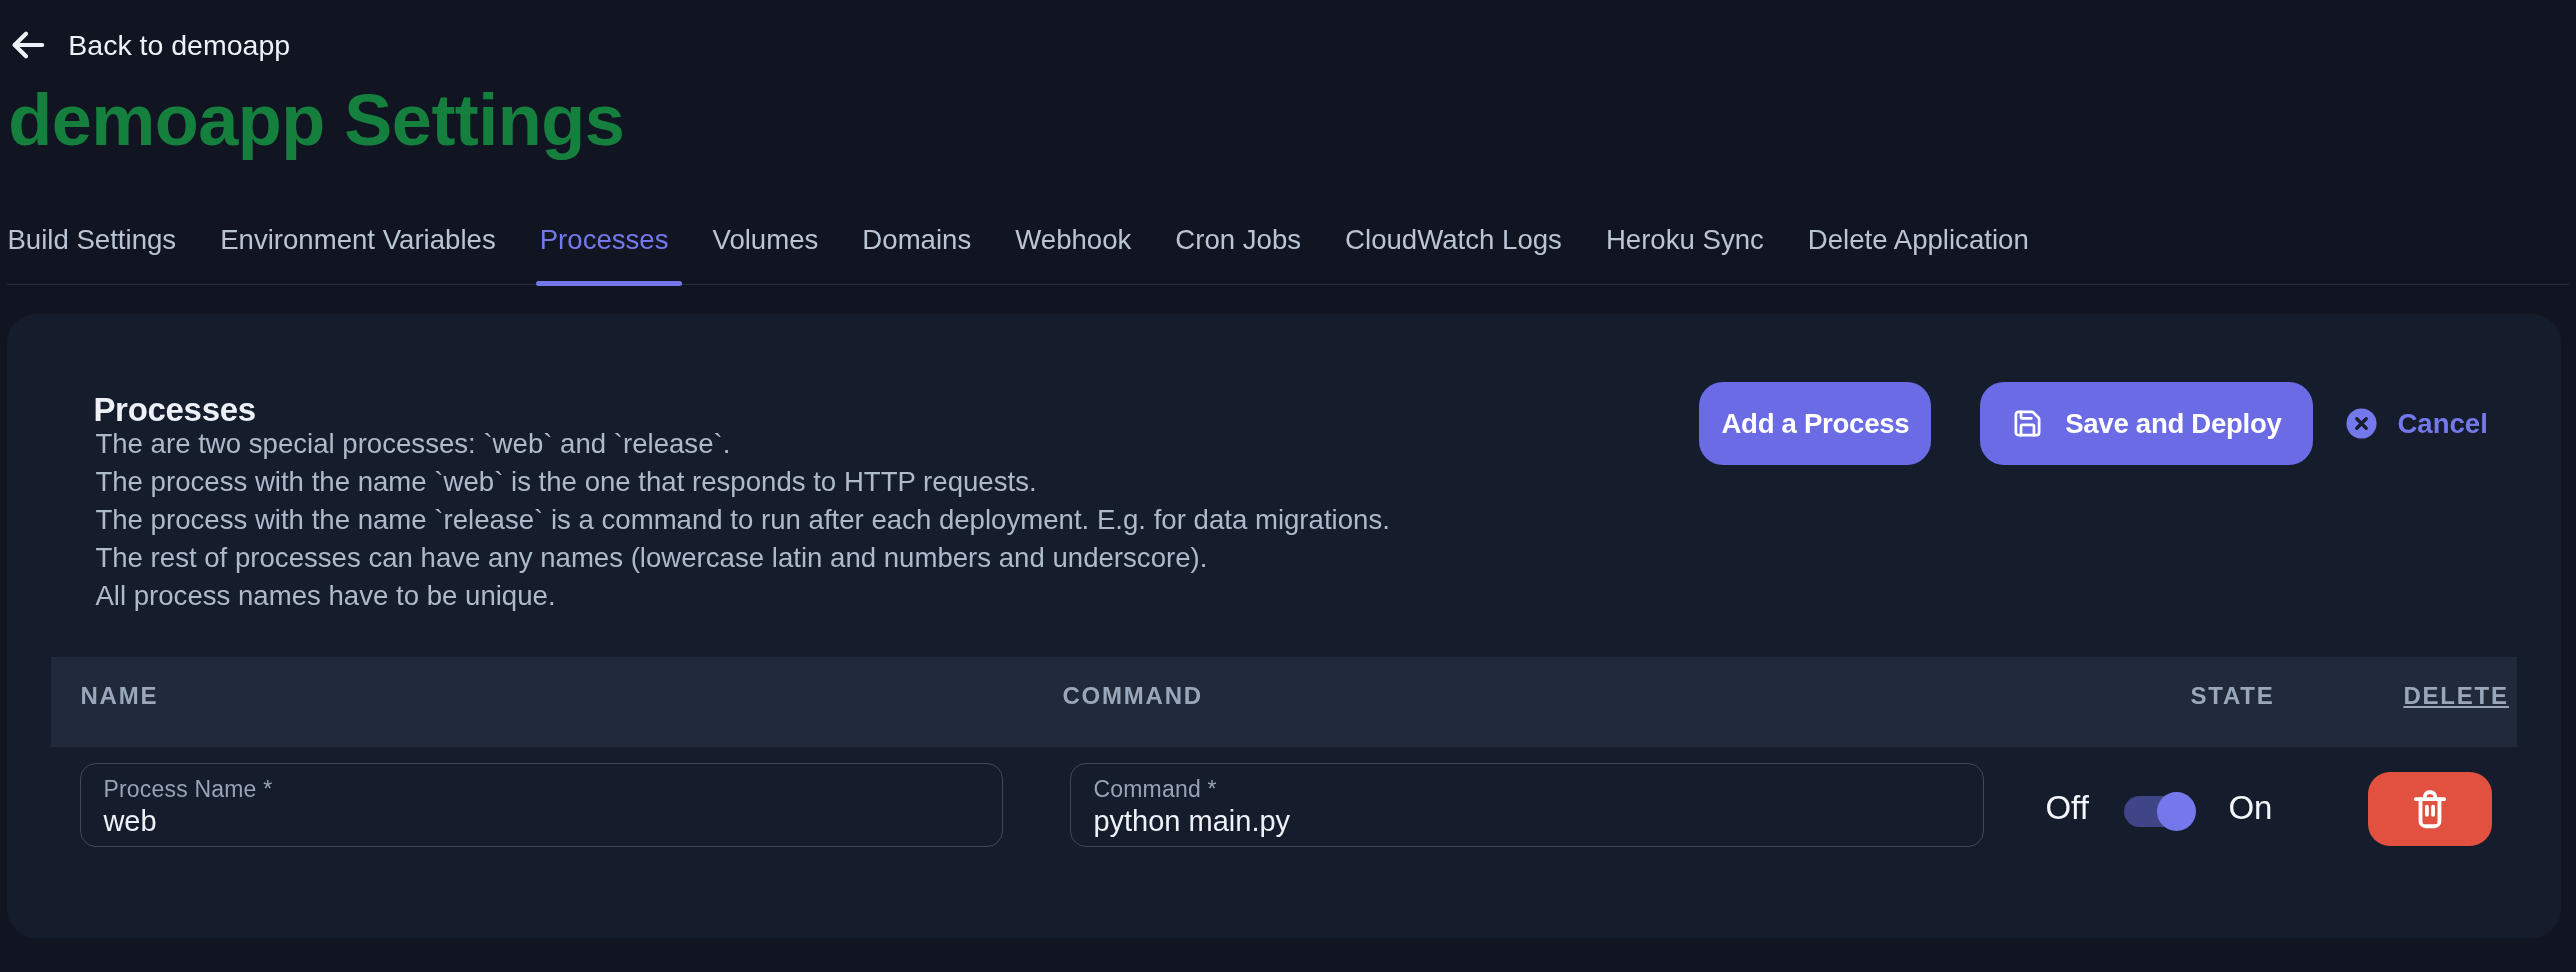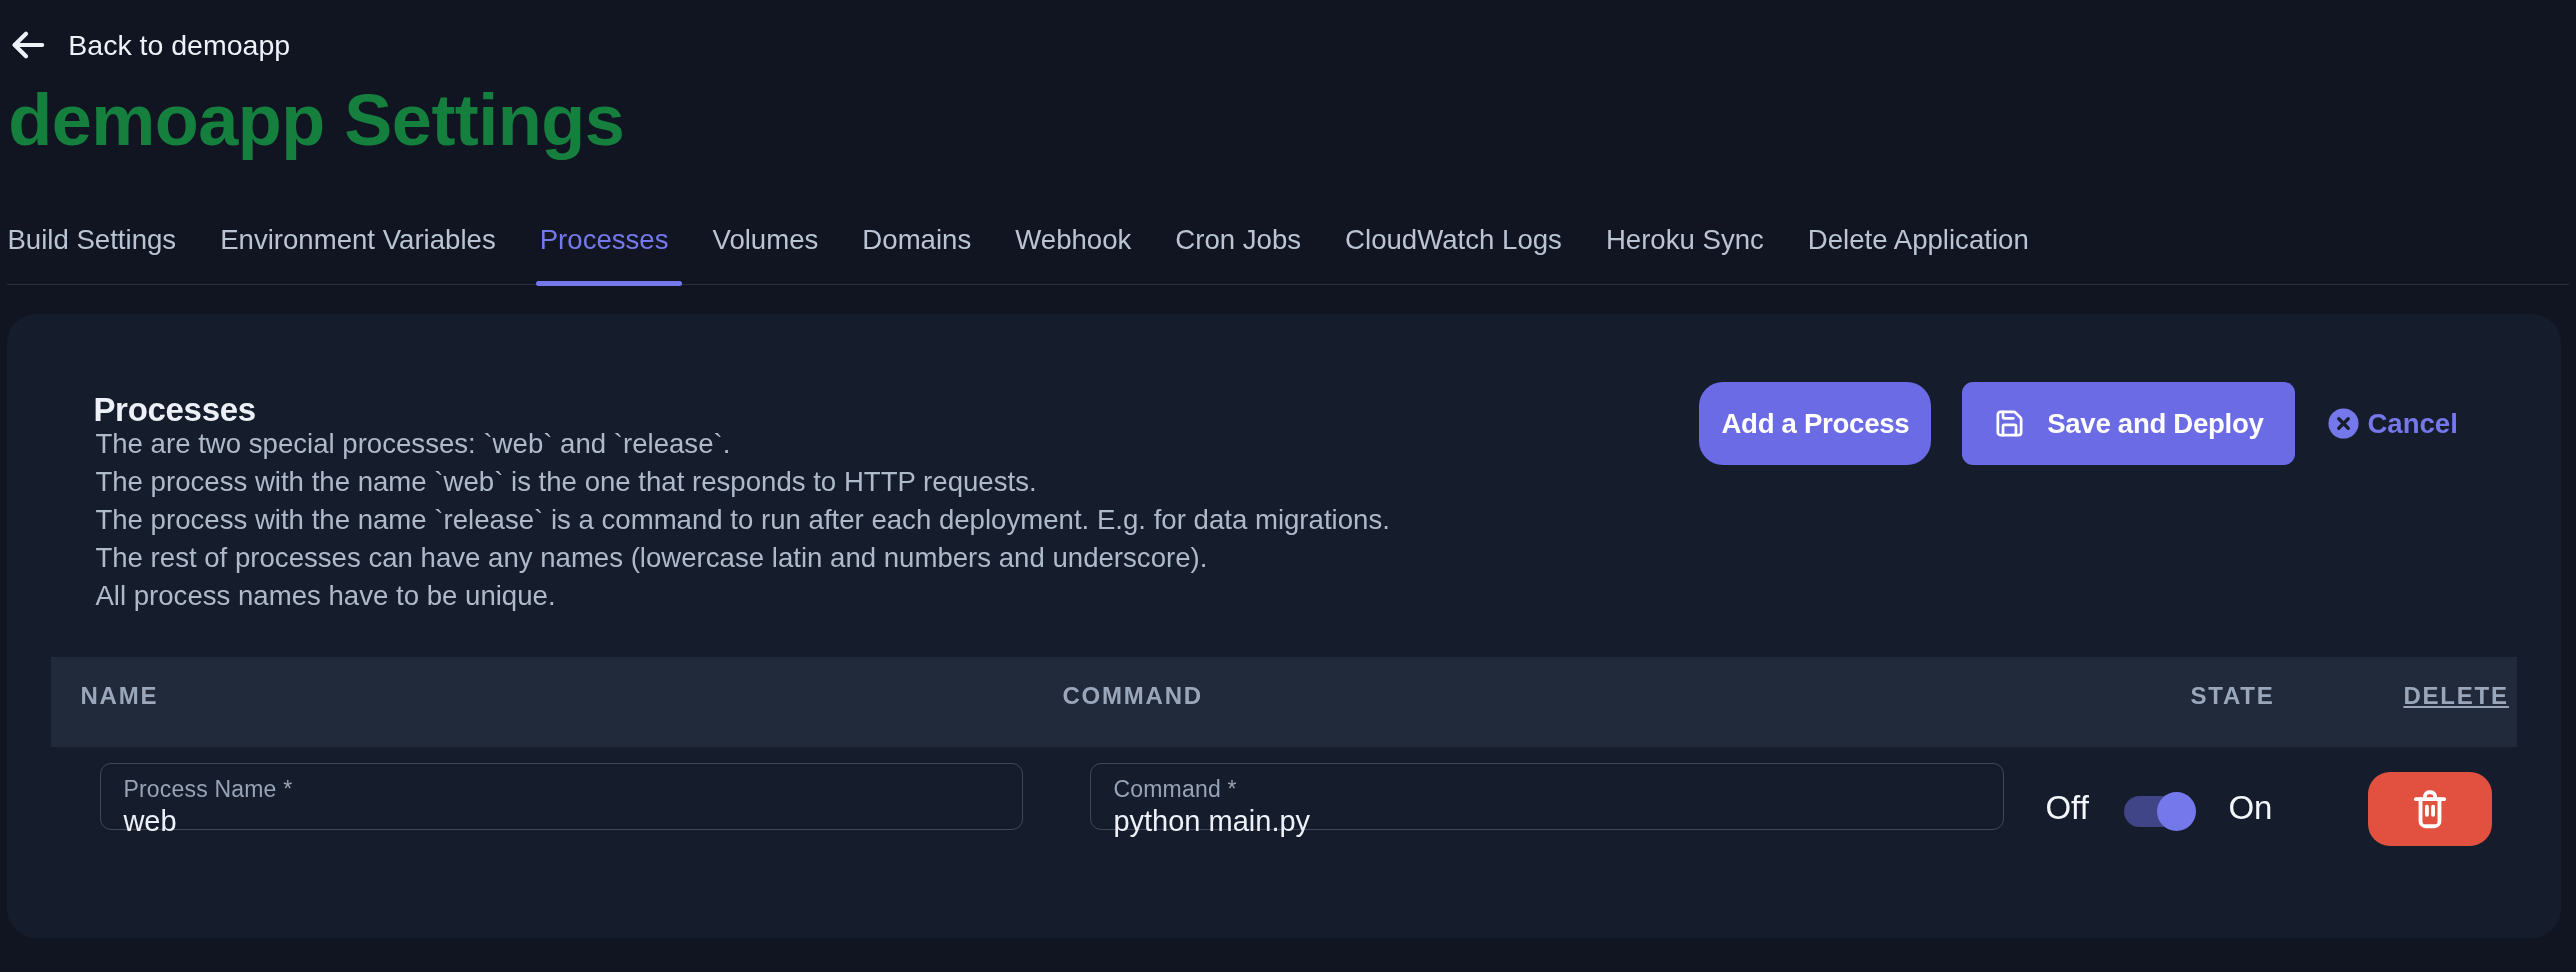--- a/index.html
+++ b/index.html
@@ -67,43 +67,43 @@
     display:flex;align-items:center;
   }
   .btn{
     height:83px;border-radius:24px;background:var(--accent);
     border:none;color:#ffffff;font-family:inherit;
     font-size:27.6px;font-weight:700;letter-spacing:-0.3px;
     display:flex;align-items:center;justify-content:center;gap:22px;
     cursor:pointer;white-space:nowrap;
   }
   .btn-add{width:232px;margin-left:13px;}
-  .btn-save{width:333px;margin-left:31px;border-radius:11px;}
+  .btn-save{width:333px;margin-left:49px;}
   .cancel-link{
-    display:flex;align-items:center;gap:8px;margin-left:33px;cursor:pointer;
+    display:flex;align-items:center;gap:20px;margin-left:33px;cursor:pointer;
   }
   .cancel-link .label{font-size:27.6px;font-weight:700;color:var(--accent-soft);}
   .thead{
     position:absolute;left:44px;right:44px;top:343px;height:90px;
     background:var(--strip-bg);
   }
   .th{
     position:absolute;top:0;line-height:78px;
     font-size:24px;font-weight:700;letter-spacing:1.8px;color:var(--muted);
   }
   .th-name{left:29px;}
   .th-command{left:1011px;}
   .th-state{left:2139px;}
   .th-delete{left:2352px;text-decoration:underline;}
   .trow{
     position:absolute;left:44px;right:44px;top:449px;height:89px;
   }
   .field{
-    position:absolute;top:0;height:67px;
-    border:1.8px solid var(--border);border-radius:11px;background:transparent;margin-left:20px;
+    position:absolute;top:0;height:84px;
+    border:1.8px solid var(--border);border-radius:16px;background:transparent;
   }
   .field-name{left:29px;width:923px;}
   .field-command{left:1019px;width:914px;}
   .field .flabel{
     position:absolute;left:22px;top:12px;
     font-size:23px;color:#97a3b6;letter-spacing:0.2px;
   }
   .field .fvalue{
     position:absolute;left:22px;top:41px;
     font-size:29px;color:#eef2f8;

